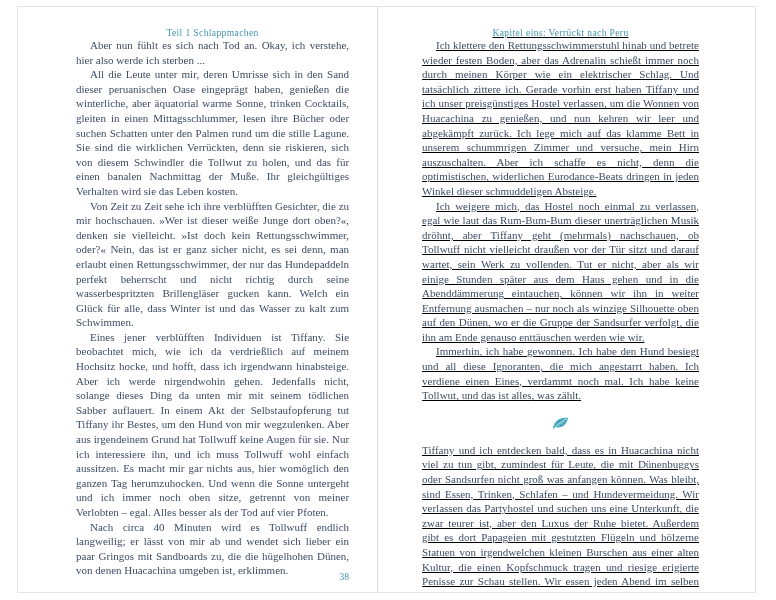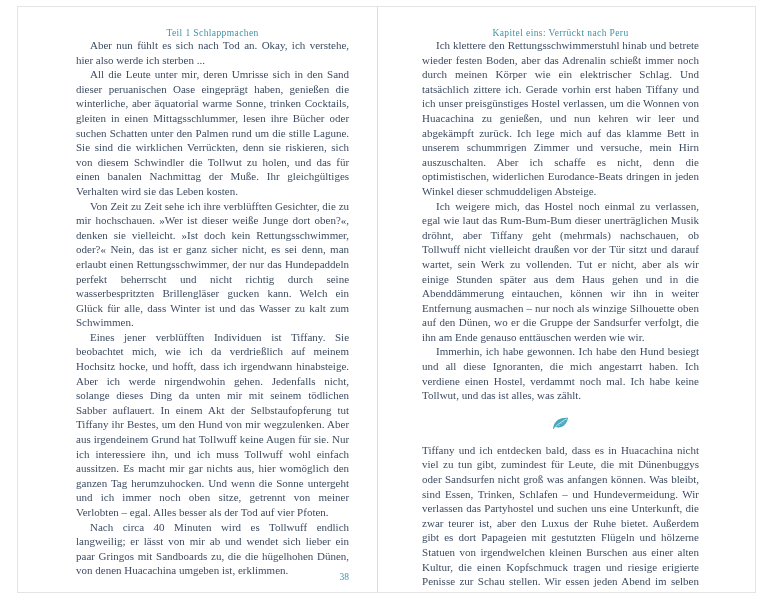--- a/index.html
+++ b/index.html
@@ -11,21 +11,21 @@
   .spread{
     position:absolute;left:17px;top:6px;width:739px;height:587px;
     background:#ffffff;border:1px solid #e4e4e4;
     display:flex;box-sizing:border-box;gap:17px;
   }
   .page{
     position:relative;width:50%;height:100%;
     box-sizing:border-box;overflow:hidden;
   }
   .page.left{border-right:1px solid #dcdcdc;padding:0 28px 0 58px;}
-  .page.right{padding:0 56px 0 27px;}
+  .page.right{padding:0 56px 0 27px;text-decoration:underline;}
   .running-head{
     margin-top:21px;text-align:center;
     font-size:9.5px;letter-spacing:0.4px;
     color:#3e93a8;
   }
   .text-block{
     font-size:11px;line-height:14.6px;
     color:#3d4c62;
     text-align:justify;
     hyphens:auto;-webkit-hyphens:auto;
@@ -58,21 +58,21 @@
       <p>Nach circa 40 Minuten wird es Tollwuff endlich langweilig; er lässt von mir ab und wendet sich lieber ein paar Gringos mit Sandboards zu, die die hügelhohen Dünen, von denen Huacachina umgeben ist, erklimmen.</p>
     </div>
     <div class="page-number">38</div>
   </div>
 
   <div class="page right">
     <div class="running-head">Kapitel eins: Verrückt nach Peru</div>
     <div class="text-block">
       <p>Ich klettere den Rettungsschwimmerstuhl hinab und betrete wieder festen Boden, aber das Adrenalin schießt immer noch durch meinen Körper wie ein elektrischer Schlag. Und tatsächlich zittere ich. Gerade vorhin erst haben Tiffany und ich unser preisgünstiges Hostel verlassen, um die Wonnen von Huacachina zu genießen, und nun kehren wir leer und abgekämpft zurück. Ich lege mich auf das klamme Bett in unserem schummrigen Zimmer und versuche, mein Hirn auszuschalten. Aber ich schaffe es nicht, denn die optimistischen, widerlichen Eurodance-Beats dringen in jeden Winkel dieser schmuddeligen Absteige.</p>
       <p>Ich weigere mich, das Hostel noch einmal zu verlassen, egal wie laut das Rum-Bum-Bum dieser unerträglichen Musik dröhnt, aber Tiffany geht (mehrmals) nachschauen, ob Tollwuff nicht vielleicht draußen vor der Tür sitzt und darauf wartet, sein Werk zu vollenden. Tut er nicht, aber als wir einige Stunden später aus dem Haus gehen und in die Abenddämmerung eintauchen, können wir ihn in weiter Entfernung ausmachen – nur noch als winzige Silhouette oben auf den Dünen, wo er die Gruppe der Sandsurfer verfolgt, die ihn am Ende genauso enttäuschen werden wie wir.</p>
-      <p>Immerhin, ich habe gewonnen. Ich habe den Hund besiegt und all diese Ignoranten, die mich angestarrt haben. Ich verdiene einen Hostel, verdammt noch mal. Ich habe keine Tollwut, und das ist alles, was zählt.</p>
+      <p>Immerhin, ich habe gewonnen. Ich habe den Hund besiegt und all diese Ignoranten, die mich angestarrt haben. Ich verdiene einen Eines, verdammt noch mal. Ich habe keine Tollwut, und das ist alles, was zählt.</p>
 
       <div class="ornament">
         <svg width="19" height="19" viewBox="0 0 24 24" aria-hidden="true">
           <g transform="rotate(8 12 12)">
             <path d="M20.5 3.5 C11.5 3.8 5.2 8.2 3.8 16.2 C3.5 17.8 3.3 19.3 4.2 20.6 C4.8 18.9 5.6 17.9 6.4 17.3 C14.8 18.4 20.2 12.2 20.5 3.5 Z" fill="#46a8bf"></path>
             <path d="M6.2 17 C9.8 12.4 14.2 8.3 19.2 5" stroke="#ffffff" stroke-width="0.9" fill="none" opacity="0.85"></path>
             <path d="M9.2 14.2 L11.8 14.9 M11.6 11.8 L14.6 12.3 M14 9.4 L16.8 9.6" stroke="#ffffff" stroke-width="0.7" fill="none" opacity="0.6"></path>
           </g>
         </svg>
       </div>

